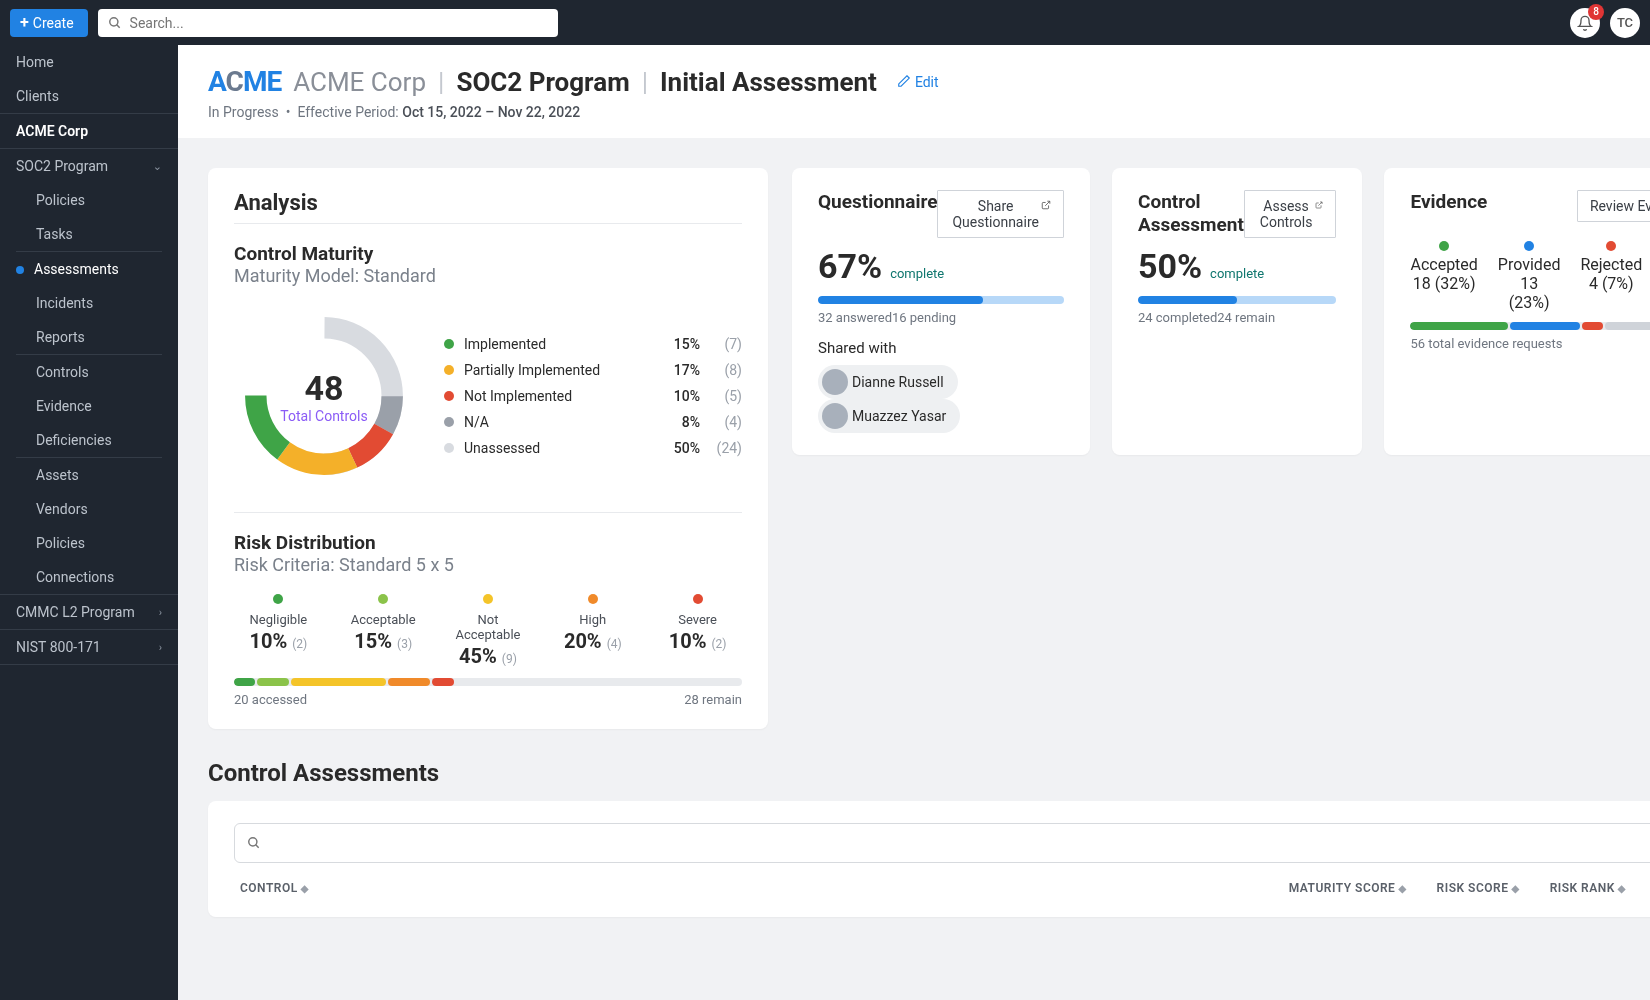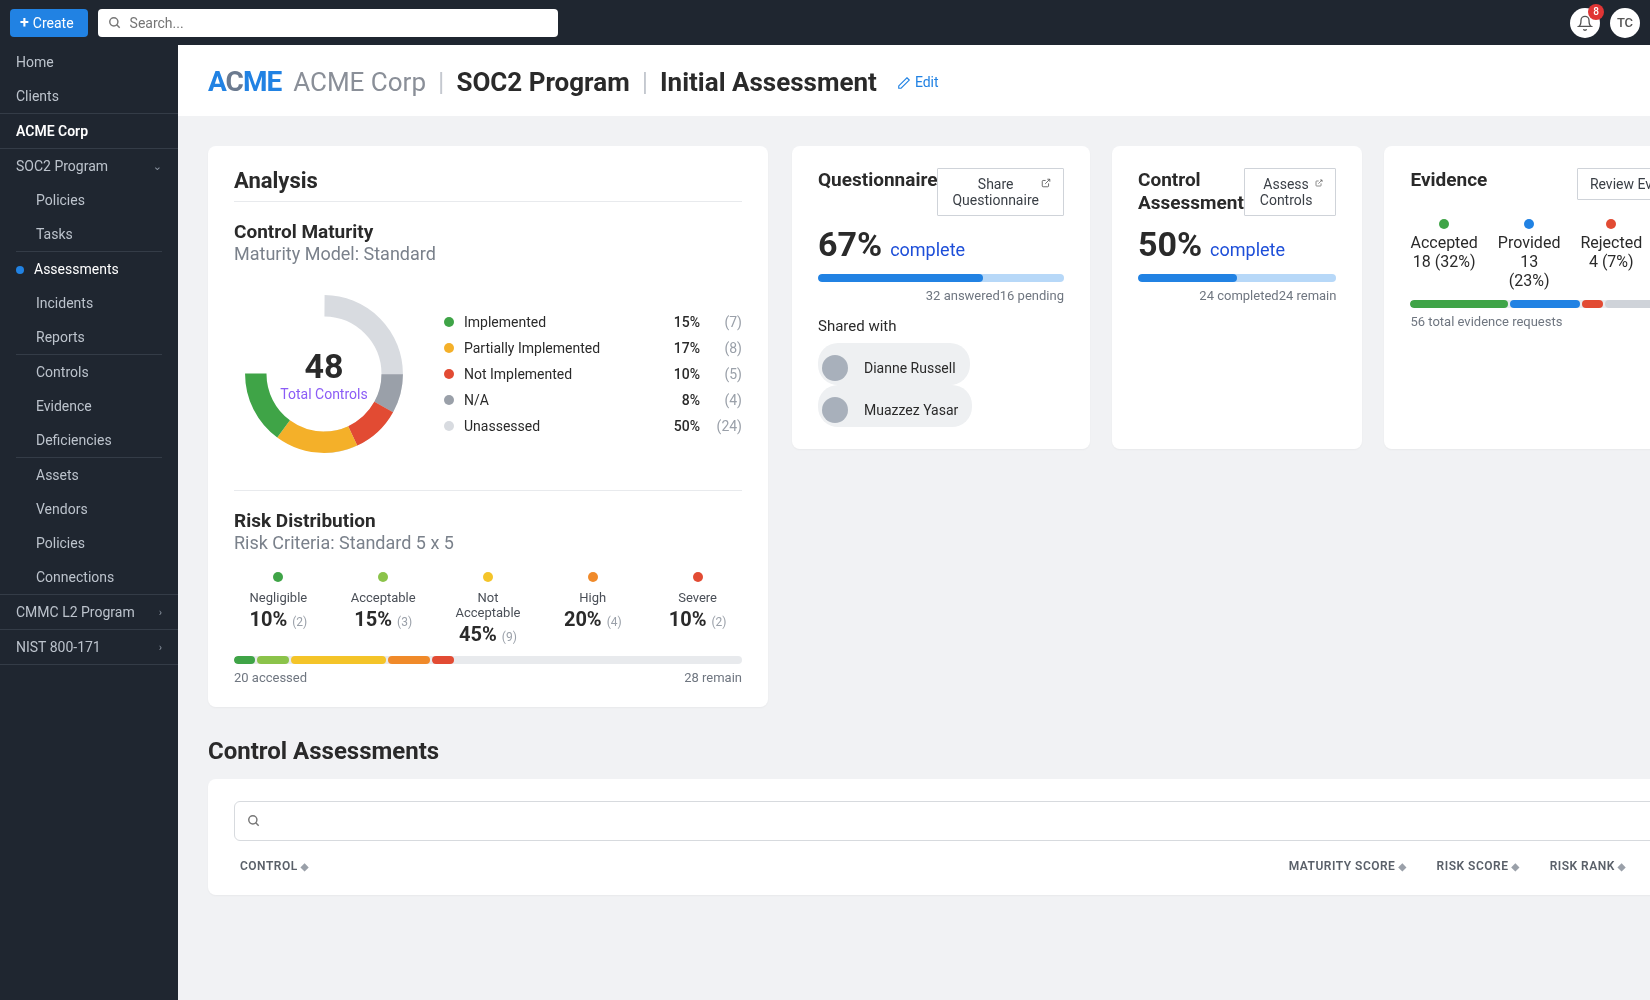--- a/index.html
+++ b/index.html
@@ -23,21 +23,21 @@
 .chev{font-size:11px;color:#8a93a0}
 .main{flex:1;overflow:auto}
 
 .page-head{background:#fff;padding:20px 30px 18px}
 .crumbs{display:flex;align-items:center;gap:12px;flex-wrap:wrap}
 .logo-box{font-weight:700;font-size:28px;letter-spacing:-1px}
 .logo-box .a{color:#2182e3}.logo-box .c{color:#6b7a8f}
 .crumb-org{font-size:26px;color:#8a8f98}
 .crumb-sep{color:#c4c8cf;font-size:26px}
 .crumb-prog{font-size:26px;font-weight:700;color:#2a2a2a}
-.edit-link{color:#2182e3;font-size:14px;cursor:pointer;display:flex;align-items:flex-end;gap:4px;margin-left:8px}
+.edit-link{color:#2182e3;font-size:14px;cursor:pointer;display:flex;align-items:flex-start;gap:4px;margin-left:8px}
 .page-meta{font-size:14px;color:#6f7680;margin-top:6px}
 .page-meta b{color:#4a4f57;font-weight:500}
 
 .content{padding:30px;display:grid;grid-template-columns:560px 1fr;gap:24px;align-items:start}
 .card{background:#fff;border-radius:8px;padding:22px 26px;box-shadow:0 1px 2px rgba(0,0,0,0.04)}
 .card h2{font-size:22px;font-weight:700;margin-bottom:4px}
 .card h3{font-size:19px;font-weight:700}
 .sub-label{font-size:18px;color:#7a818b;margin-bottom:14px}
 .donut-row{display:flex;align-items:center;gap:30px;padding:6px 0 18px}
 .donut{position:relative;width:180px;height:180px}
@@ -58,27 +58,27 @@
 .risk-cell .pct2{font-size:20px;font-weight:700}
 .risk-cell .cnt2{font-size:12px;color:#9aa0a9;font-weight:400}
 .seg-bar{height:8px;border-radius:4px;background:#e8eaed;display:flex;overflow:hidden;gap:2px}
 .seg{height:100%;border-radius:4px}
 .bar-foot{display:flex;justify-content:space-between;font-size:13px;color:#6f7680;margin-top:6px}
 
 .rcol{display:flex;gap:22px}
 .card-head{display:flex;justify-content:space-between;align-items:flex-start}
 .btn-outline{background:#fff;border:1px solid #cfd3d9;border-radius:1px;padding:7px 12px;font-size:14px;cursor:pointer;display:flex;color:#3a3f46}
 .stat-big{font-size:34px;font-weight:700;display:inline-block}
-.stat-suffix{font-size:18px;color:#1d4ed8;margin-left:4px}
+.stat-suffix{font-size:13px;color:#0f766e;margin-left:4px}
 .prog-track{height:8px;border-radius:4px;background:#b7d8f8;margin:10px 0 6px;overflow:hidden}
 .prog-fill{height:100%;background:#2182e3;border-radius:4px}
-.prog-foot{display:flex;justify-content:flex-end;font-size:13px;color:#6f7680}
+.prog-foot{display:flex;justify-content:flex-start;font-size:13px;color:#6f7680}
 .shared{margin-top:14px}
 .shared h4{font-size:15px;font-weight:400;margin-bottom:8px}
-.pill{display:inline-flex;align-items:center;gap:16px;background:#eef0f2;border-radius:20px;padding:12px 14px 4px 4px;font-size:14px;margin-right:8px}
+.pill{display:inline-flex;align-items:center;gap:4px;background:#eef0f2;border-radius:20px;padding:4px 14px 4px 4px;font-size:14px;margin-right:8px}
 .avatar{width:26px;height:26px;border-radius:50%;background:#a8b0bb;display:inline-block}
 
 .ev-cells{display:flex;gap:20px;text-align:center;margin:14px 0 10px}
 .ev-cell{flex:1}
 
 .section-title{font-size:24px;font-weight:700;margin:6px 0 14px}
 .full-row{grid-column:1 / -1}
 .search-box{border:1px solid #d7dade;border-radius:6px;height:40px;display:flex;align-items:center;padding:0 12px;gap:8px}
 .search-box input{border:none;outline:none;flex:1;font-size:14px}
 .tbl-head{display:flex;justify-content:space-between;padding:18px 6px 0;font-size:12px;letter-spacing:.5px;color:#5a6069;font-weight:600}
@@ -193,20 +193,26 @@
         <span class="crumb-sep">|</span>
         <span class="crumb-prog">SOC2 Program</span>
         <span class="crumb-sep">|</span>
         <span class="crumb-prog">Initial Assessment</span>
         <span class="edit-link">
           <svg width="14" height="14" viewBox="0 0 24 24" fill="none" stroke="#2182e3" stroke-width="2">
               <path d="M17 3l4 4L7 21H3v-4L17 3z"></path>
             </svg>
           <span>Edit</span>
         </span>
+      </div>
+      <div class="page-meta">
+        <span>In Progress</span>
+        &nbsp;•&nbsp;
+        <span>Effective Period:</span>
+        <b>Oct 15, 2022 – Nov 22, 2022</b>
       </div>
     </div>
 
     <div class="content">
 
       <div class="card">
         <h2>Analysis</h2>
         <hr class="hr">
         <h3>Control Maturity</h3>
         <div class="sub-label">Maturity Model: Standard</div>

